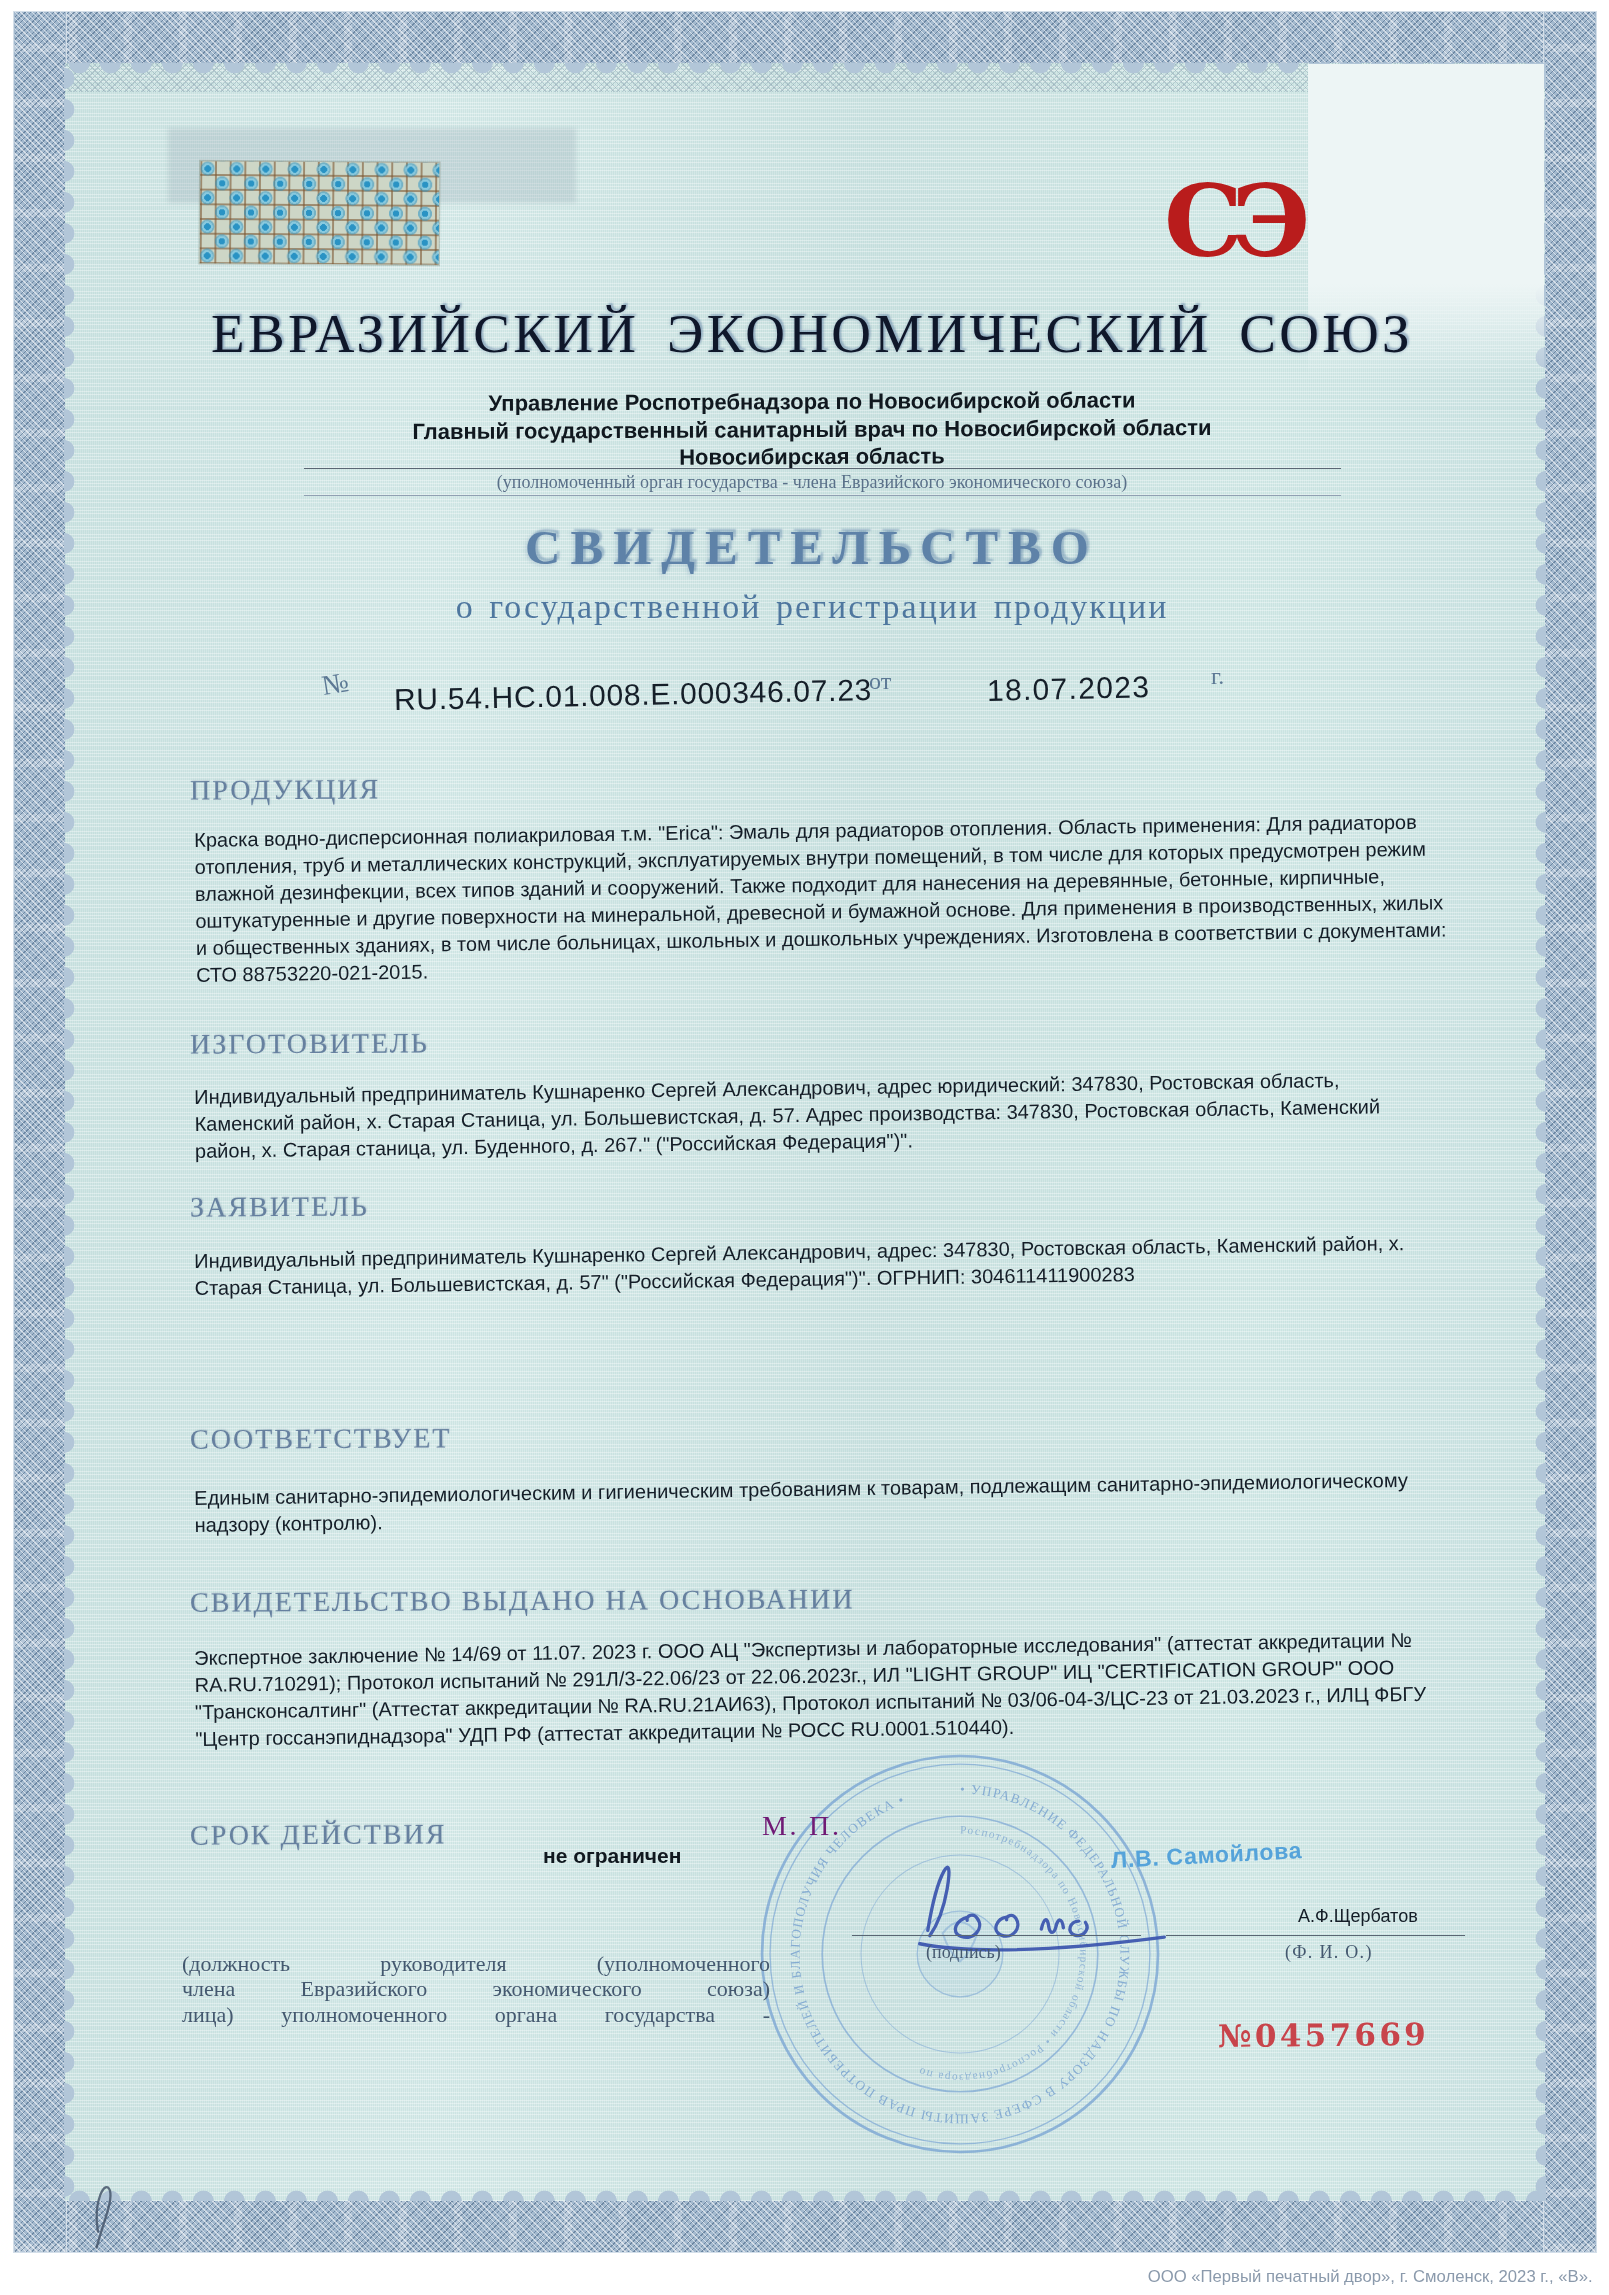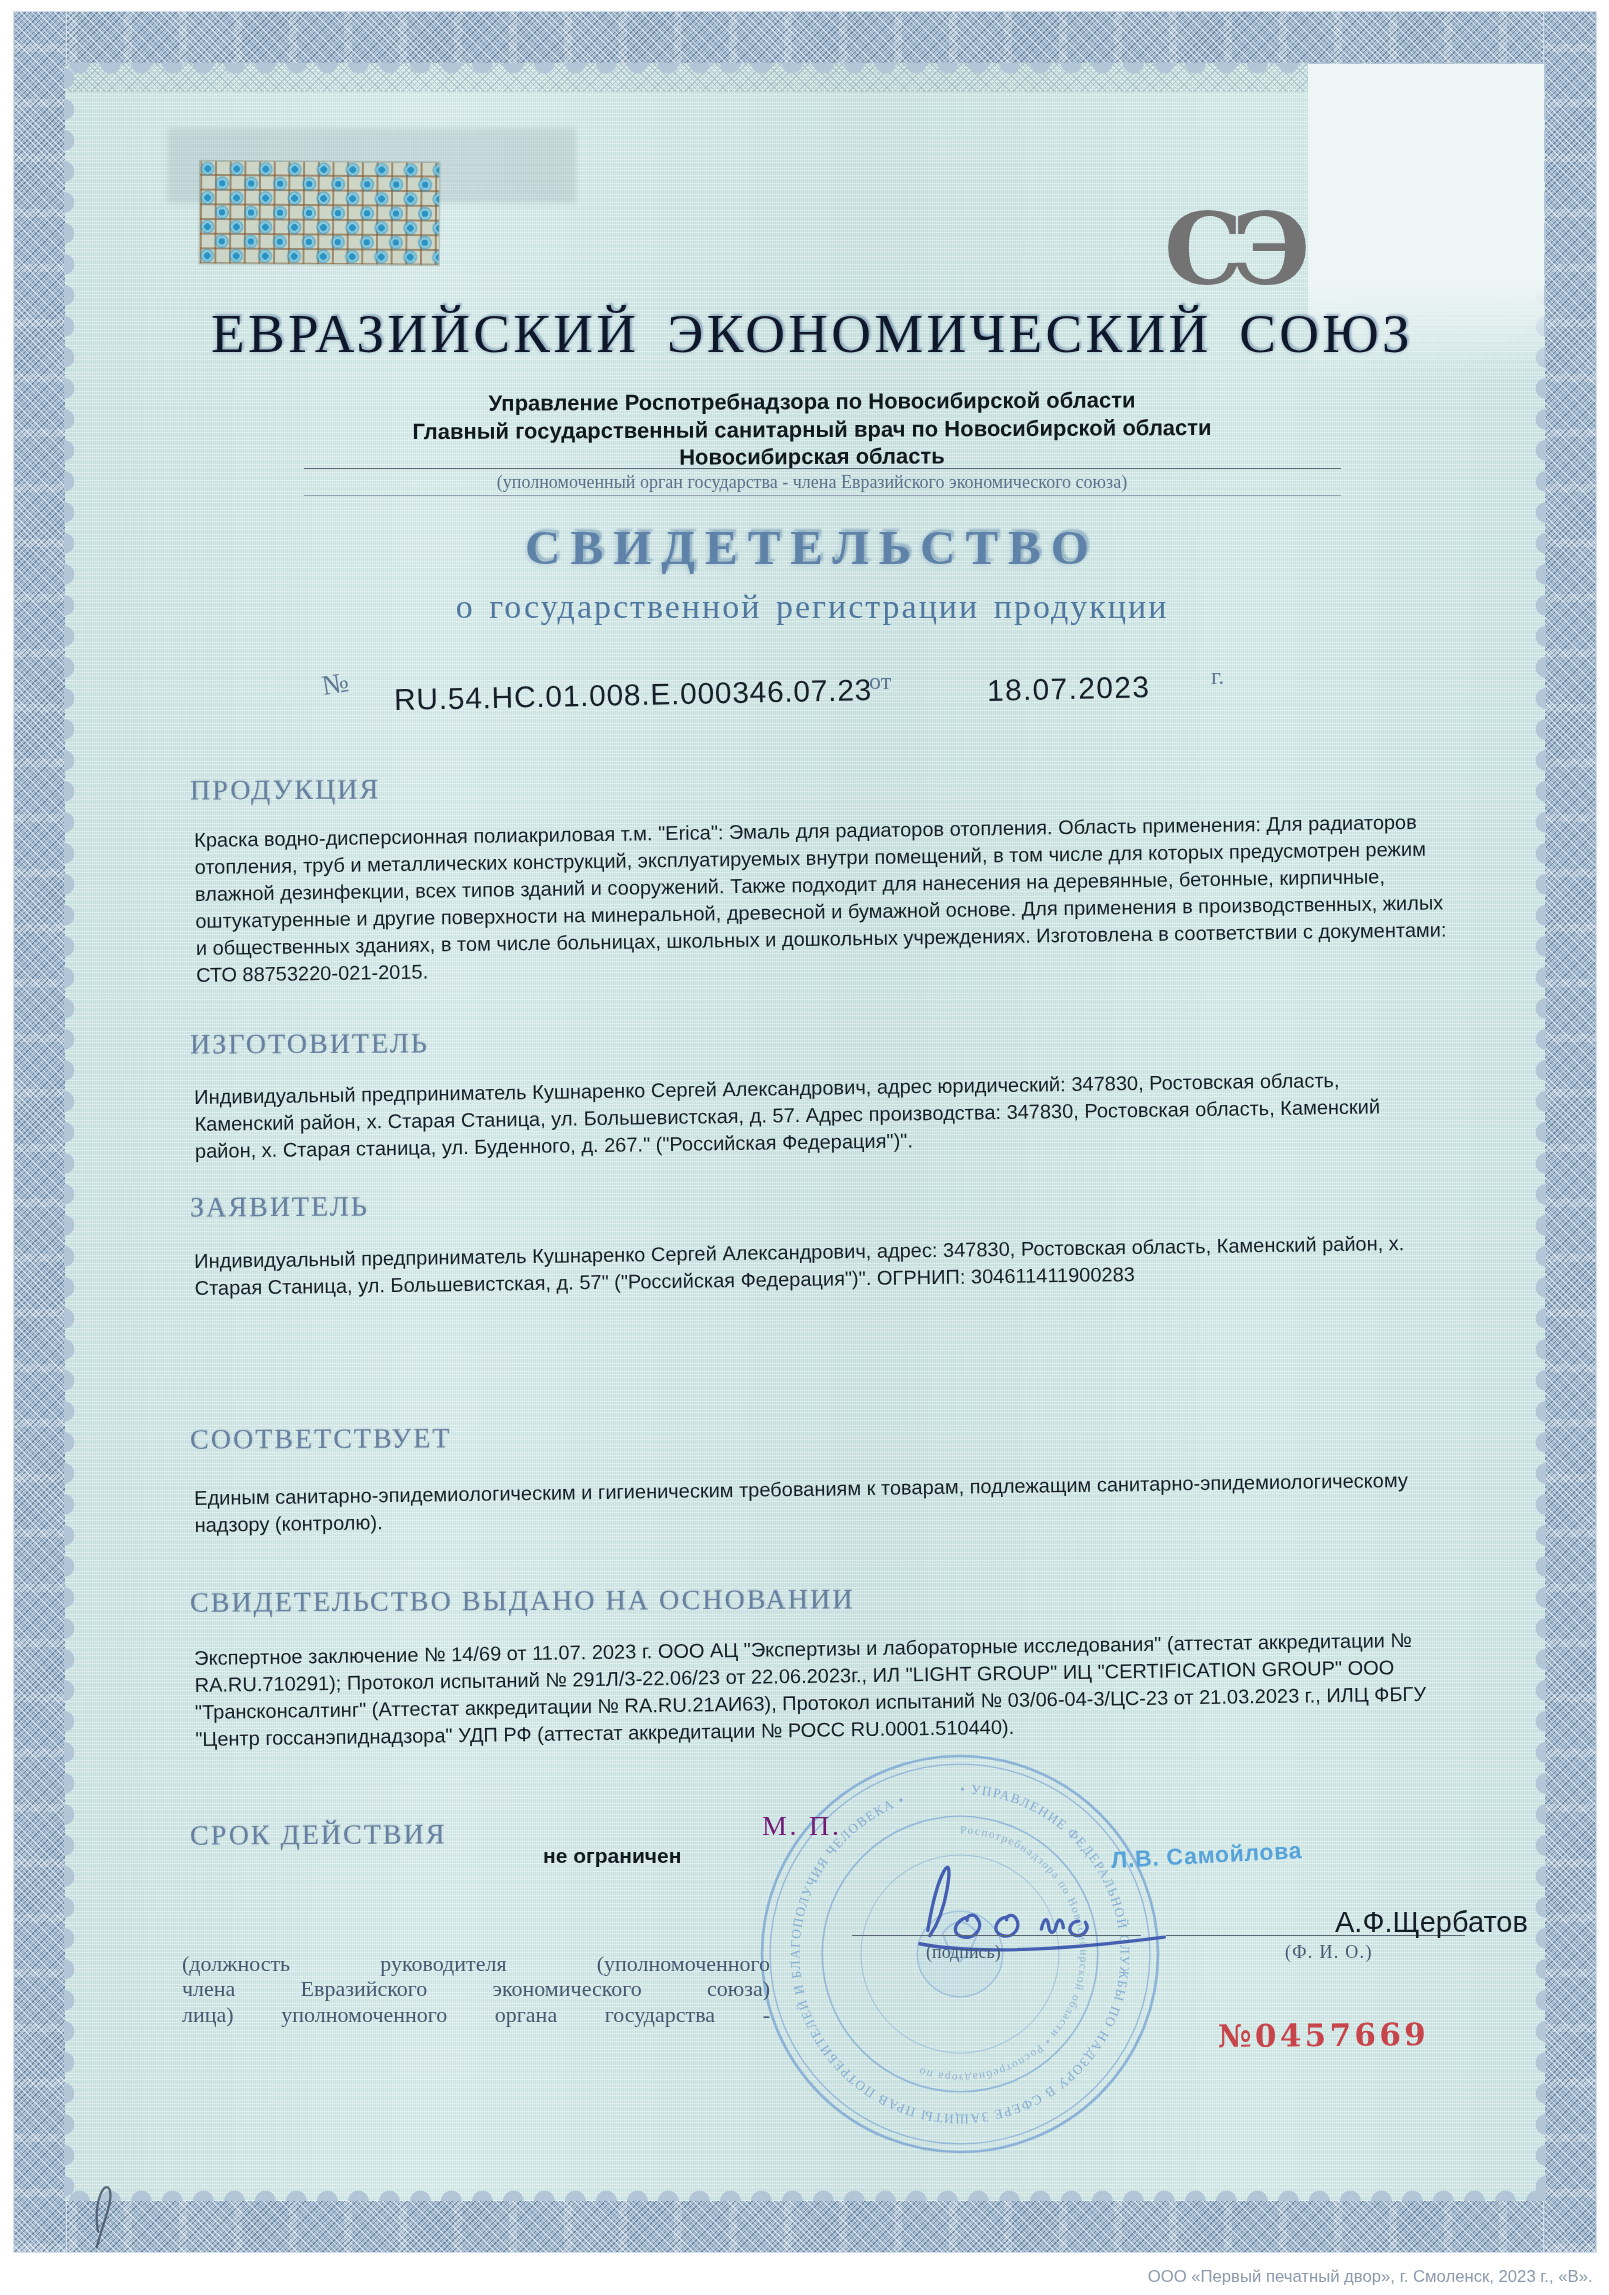--- a/index.html
+++ b/index.html
@@ -53,21 +53,21 @@
     background-image:
       radial-gradient(circle at 7.4px 7.4px, #2a93c4 0 3.3px, rgba(130,200,225,.9) 3.3px 5.3px, rgba(42,147,196,.55) 5.3px 6.7px, transparent 7.4px),
       radial-gradient(circle at 22px 22px, #2a93c4 0 3.3px, rgba(130,200,225,.9) 3.3px 5.3px, rgba(42,147,196,.55) 5.3px 6.7px, transparent 7.4px),
       repeating-linear-gradient(0deg, rgba(125,88,52,.6) 0 2px, transparent 2px 14.7px),
       repeating-linear-gradient(90deg, rgba(125,88,52,.6) 0 2px, transparent 2px 14.7px);
     background-size:29px 29px,29px 29px,14.7px 14.7px,14.7px 14.7px;
     box-shadow:0 0 0 1.3px rgba(120,130,110,.35);}
   
   .se-logo{position:absolute;left:1164px;top:168px;width:160px;height:114px;
     font-family:"DejaVu Serif","Liberation Serif",serif;font-weight:700;font-size:99px;
-    letter-spacing:-10.7px;color:#737373;line-height:107px;margin-top:28px;}
+    letter-spacing:-10.7px;color:#b91c1c;line-height:107px;}
   
   .center-wrap{position:absolute;left:147px;width:1330px;text-align:center;}
   .eaeu-title{top:302px;font-family:"Liberation Serif","DejaVu Serif",serif;font-weight:400;
     font-size:55px;letter-spacing:3.3px;word-spacing:10.7px;color:#0f172a;
     text-shadow:2px -2px 2px rgba(82,116,156,.45),-0.7px 1.3px 3.3px rgba(82,116,156,.25);}
   .auth-line{font-weight:700;font-size:22px;color:#10181f;transform:rotate(-.3deg);}
   .auth-1{top:389px;}.auth-2{top:417px;}.auth-3{top:444px;}
   .rule{position:absolute;background:#5a6673;height:1.3px;}
   .rule-a{left:304px;width:1037px;top:468px;}
   .rule-b{left:304px;width:1037px;top:495px;height:0.7px;background:#90a0b2;}
@@ -111,21 +111,21 @@
   .mp-label{position:absolute;left:762px;top:1810px;font-family:"Liberation Serif","DejaVu Serif",serif;
     font-size:28px;color:#701a75;letter-spacing:2.7px;}
   .sig-rule{left:852px;width:289px;top:1935px;background:#5a6673;}
   .fio-rule{left:1166px;width:299px;top:1935px;background:#5a6673;}
   .sig-caption{position:absolute;left:926px;top:1942px;font-family:"Liberation Serif","DejaVu Serif",serif;
     font-size:18px;color:#44586f;}
   .fio-caption{position:absolute;left:1285px;top:1942px;font-family:"Liberation Serif","DejaVu Serif",serif;
     font-size:18px;color:#44586f;letter-spacing:1.3px;}
   .approver-blue{position:absolute;left:1111px;top:1842px;font-size:23px;font-weight:700;
     color:#55a3da;transform:rotate(-3deg);letter-spacing:0.7px;}
-  .fio-name{position:absolute;left:1298px;top:1906px;font-size:29px;color:#141d27;margin-left:37px;}
+  .fio-name{position:absolute;left:1298px;top:1906px;font-size:18px;color:#141d27;}
   .pos-caption{position:absolute;left:182px;top:1951px;width:588px;
     font-family:"Liberation Serif","DejaVu Serif",serif;font-size:22px;color:#44586f;}
   .pos-line{line-height:25.4px;text-align:justify;text-align-last:justify;}
   .serial{position:absolute;left:1218px;top:2017px;font-family:"DejaVu Serif","Liberation Serif",serif;
     font-weight:700;font-size:31px;letter-spacing:3.3px;color:#c8444b;transform:rotate(-.6deg);}
   .footer-imprint{position:absolute;right:17.4px;bottom:8px;font-size:16.7px;color:#8b9aac;}
   .pen-mark{position:absolute;left:86px;top:2173px;width:53px;height:80px;}
 </style>
 </head>
 <body>

